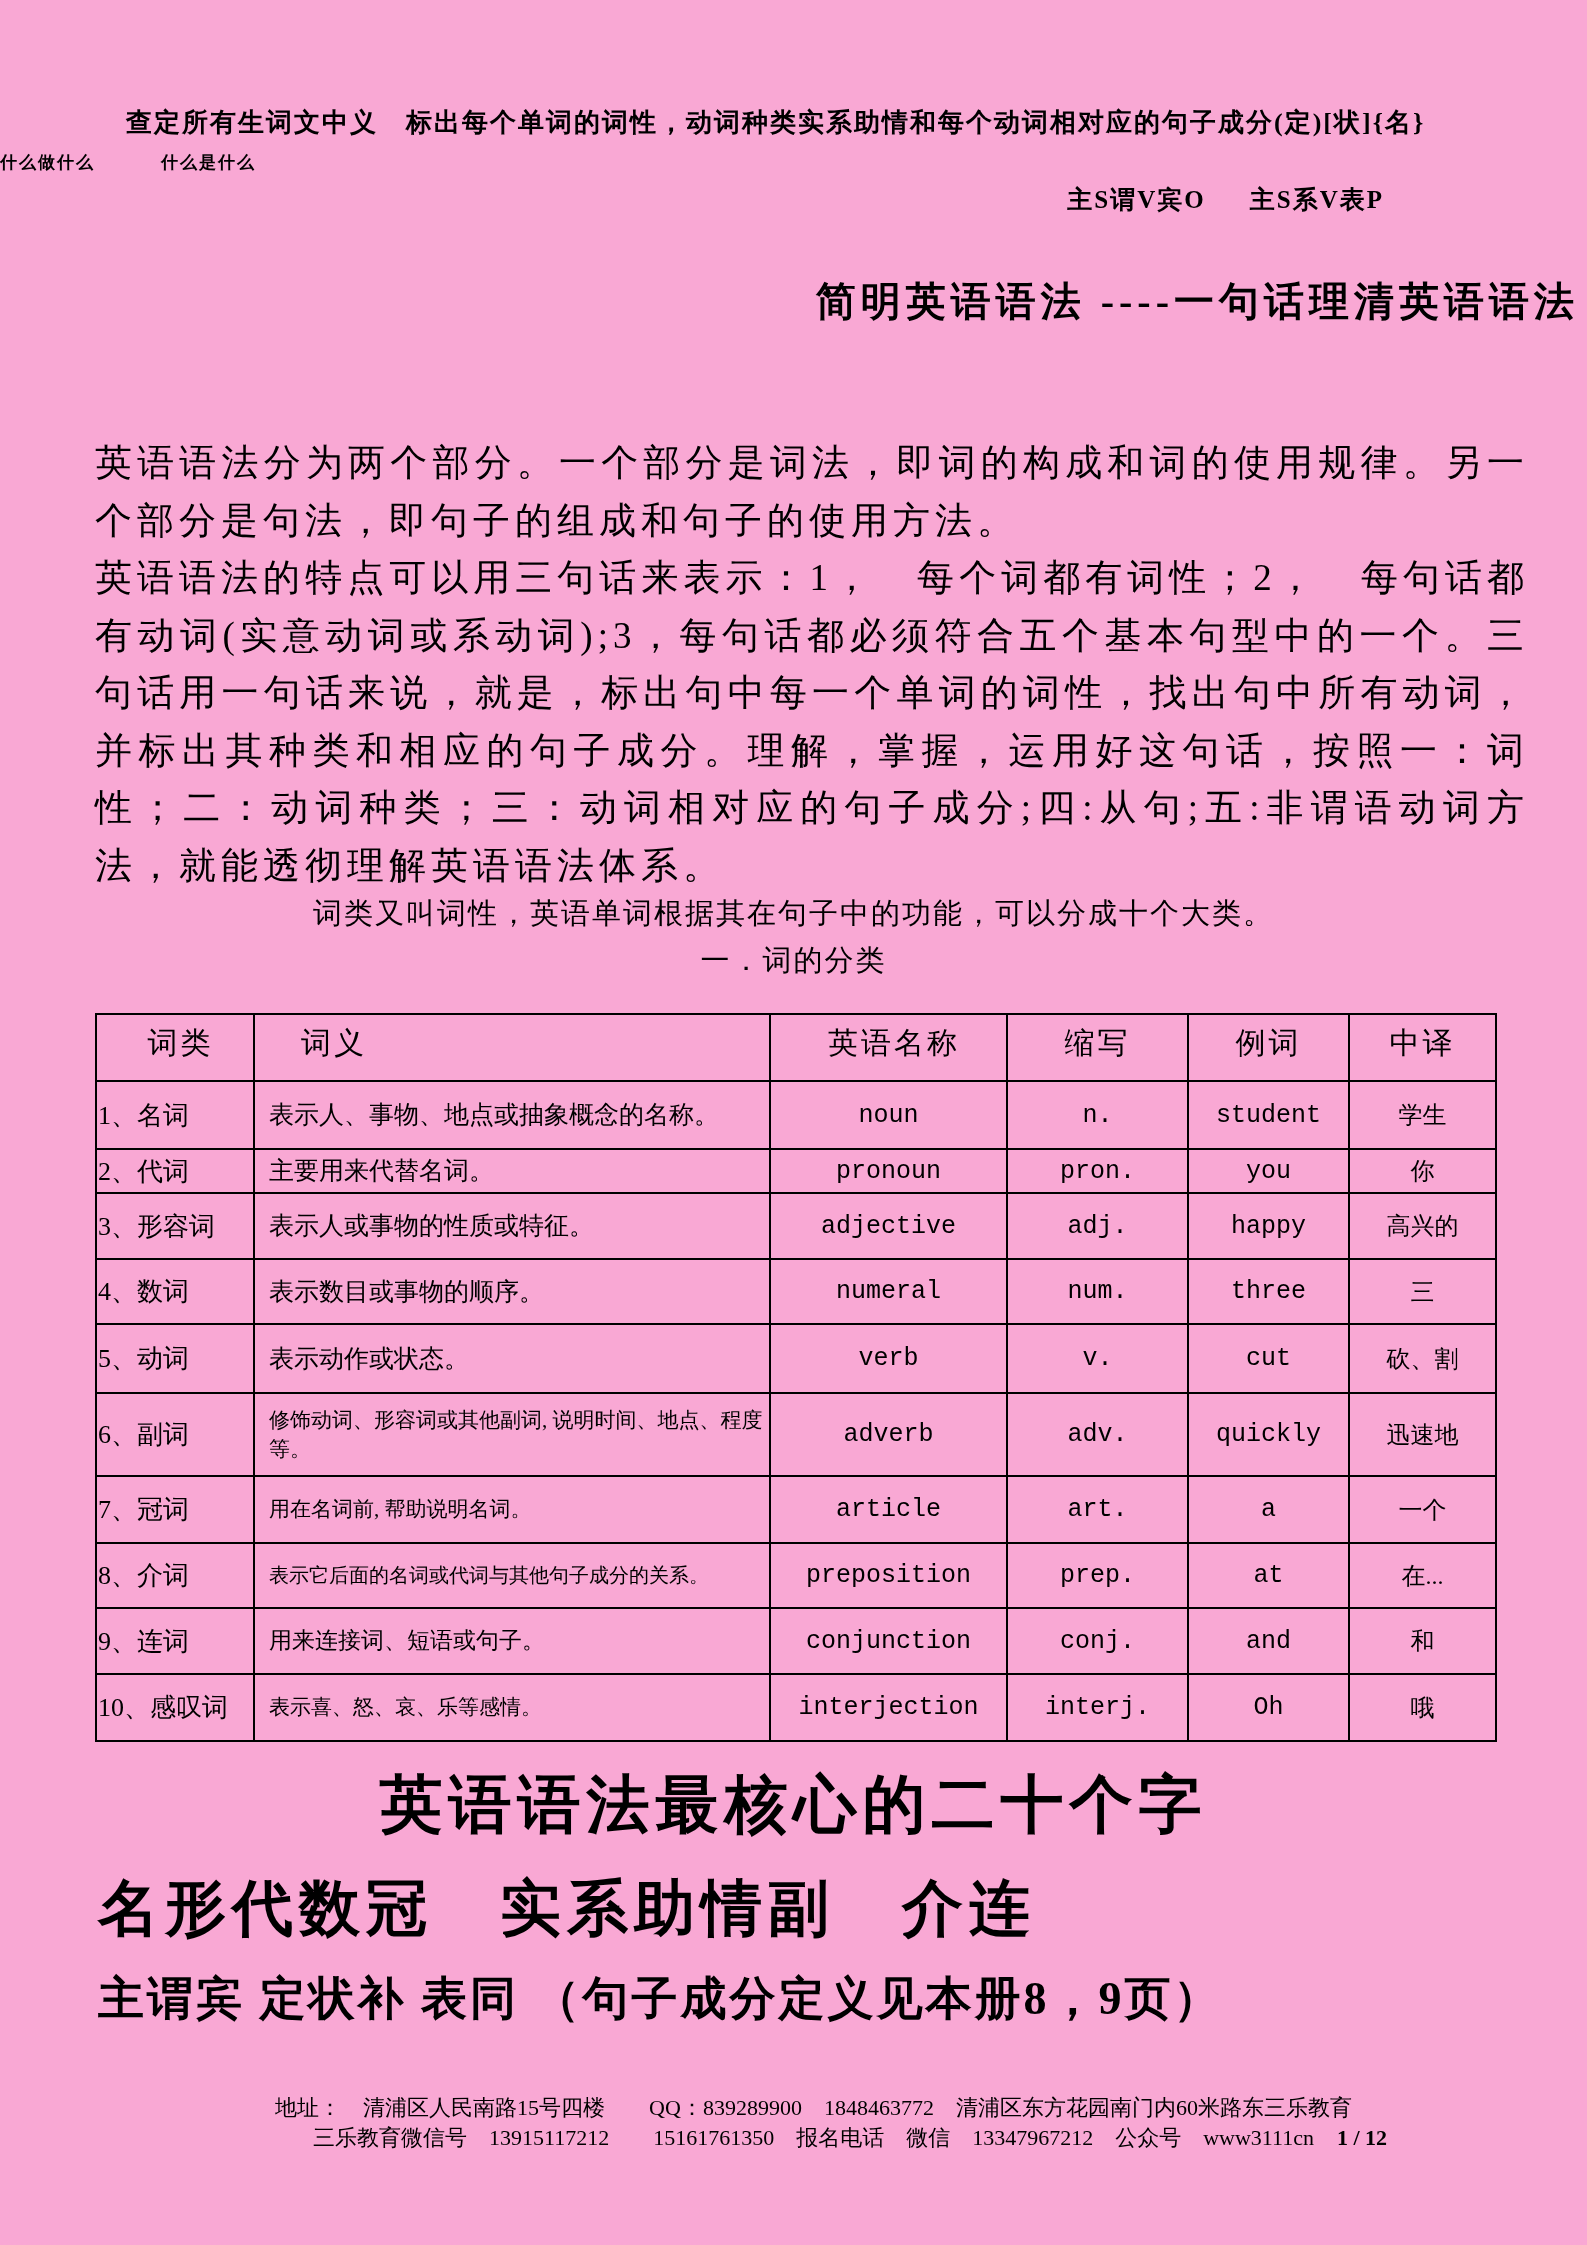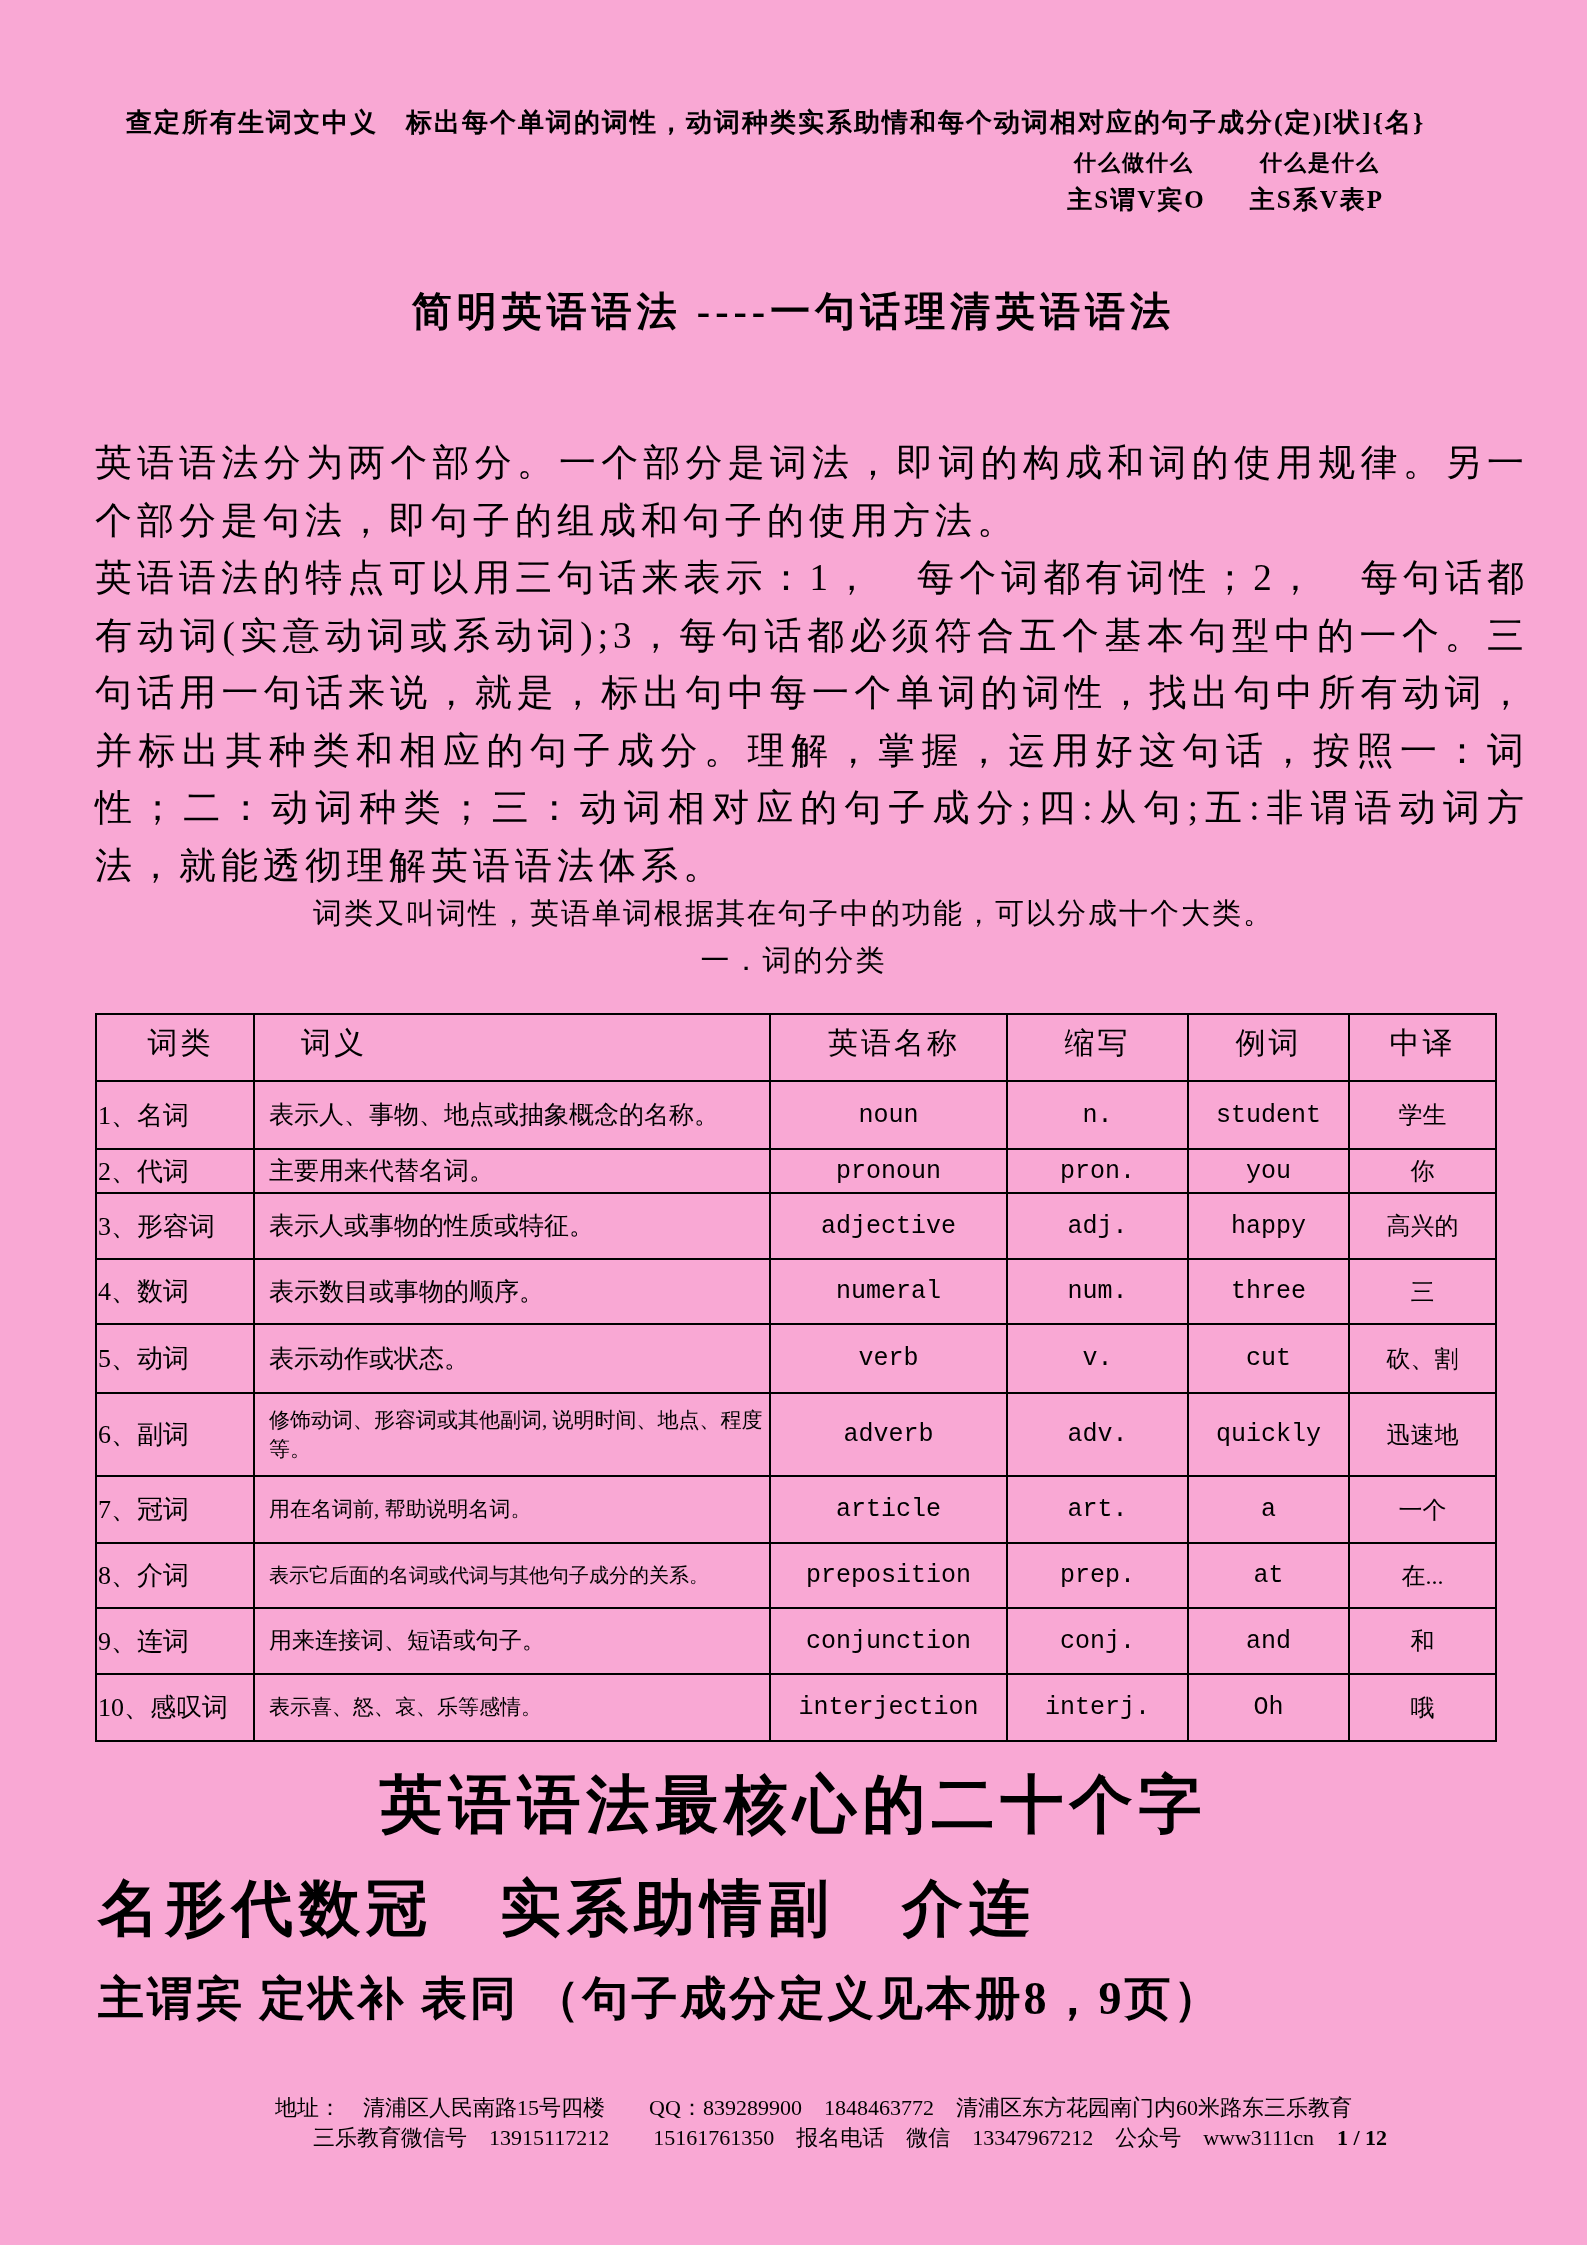--- a/index.html
+++ b/index.html
@@ -2,26 +2,26 @@
 <html><head>
 <meta charset="utf-8">
 <style>
   html,body{margin:0;padding:0;background:#fff;}
   .page{position:relative;width:1587px;height:2245px;background:#f9a8d4;color:#000;
         font-family:"Liberation Serif","DejaVu Serif",serif;overflow:hidden;}
 
   
   .header-note{position:absolute;top:102px;left:0;right:0;font-weight:700;}
   .hn1{padding-left:126px;font-size:26px;letter-spacing:2px;line-height:42px;}
-  .hn2{font-size:22px;line-height:37px;text-align:right;padding-right:207px;letter-spacing:2px;}
+  .hn2{font-size:17px;line-height:37px;text-align:left;padding-right:207px;letter-spacing:2px;}
   .hn2 .g2{margin-left:66px;}
   .hn3{font-size:25px;line-height:37px;text-align:right;padding-right:203px;letter-spacing:2px;}
   .hn3 .g2{margin-left:44px;}
 
-  .doc-title{position:absolute;top:266px;left:0;right:0;margin:18px;text-align:center;
+  .doc-title{position:absolute;top:266px;left:0;right:0;margin:8px;text-align:right;
              font-size:40px;font-weight:700;letter-spacing:5px;}
 
   .intro{position:absolute;top:398px;left:95px;width:1434px;font-size:37px;
          line-height:57.5px;letter-spacing:5px;text-align:justify;text-justify:inter-ideograph;margin-top:36px;}
   .intro p{margin:0;}
 
   .section-head{position:absolute;top:890px;left:0;right:0;text-align:center;
                 font-size:29px;letter-spacing:2px;line-height:47px;}
 
   

